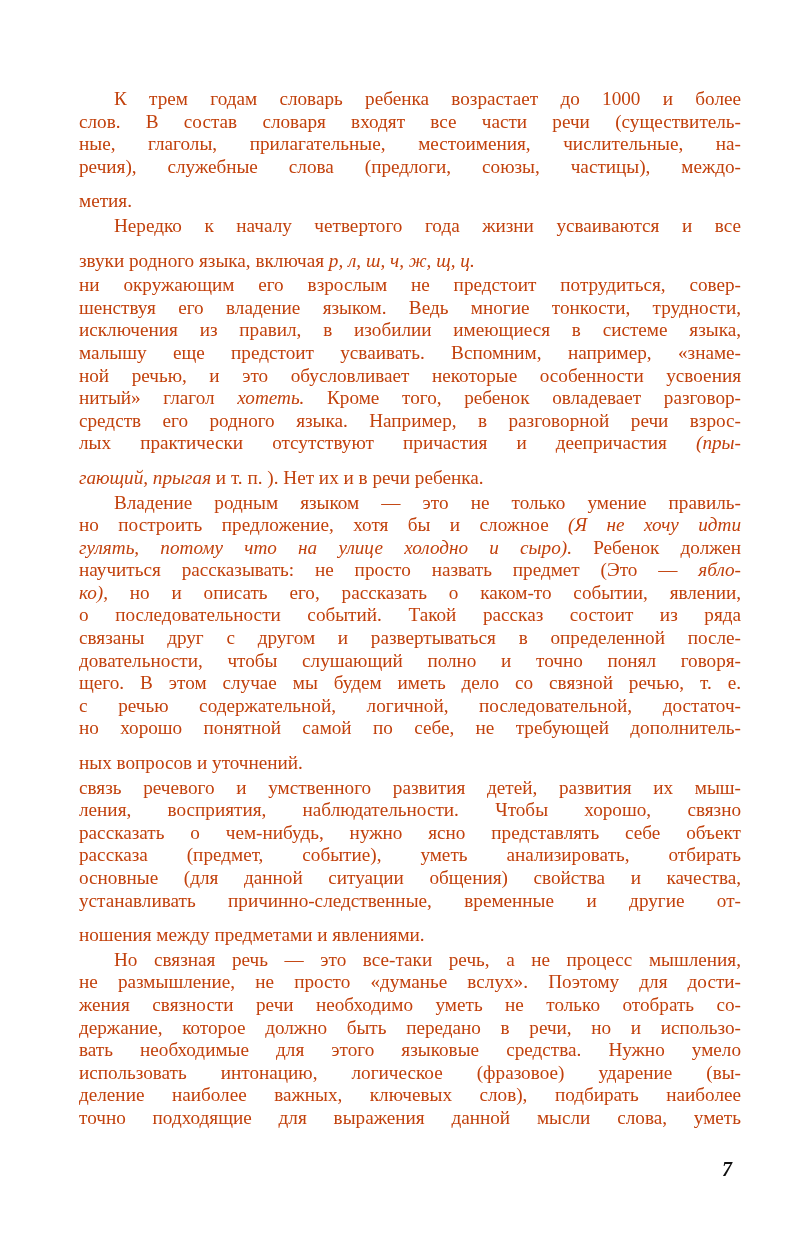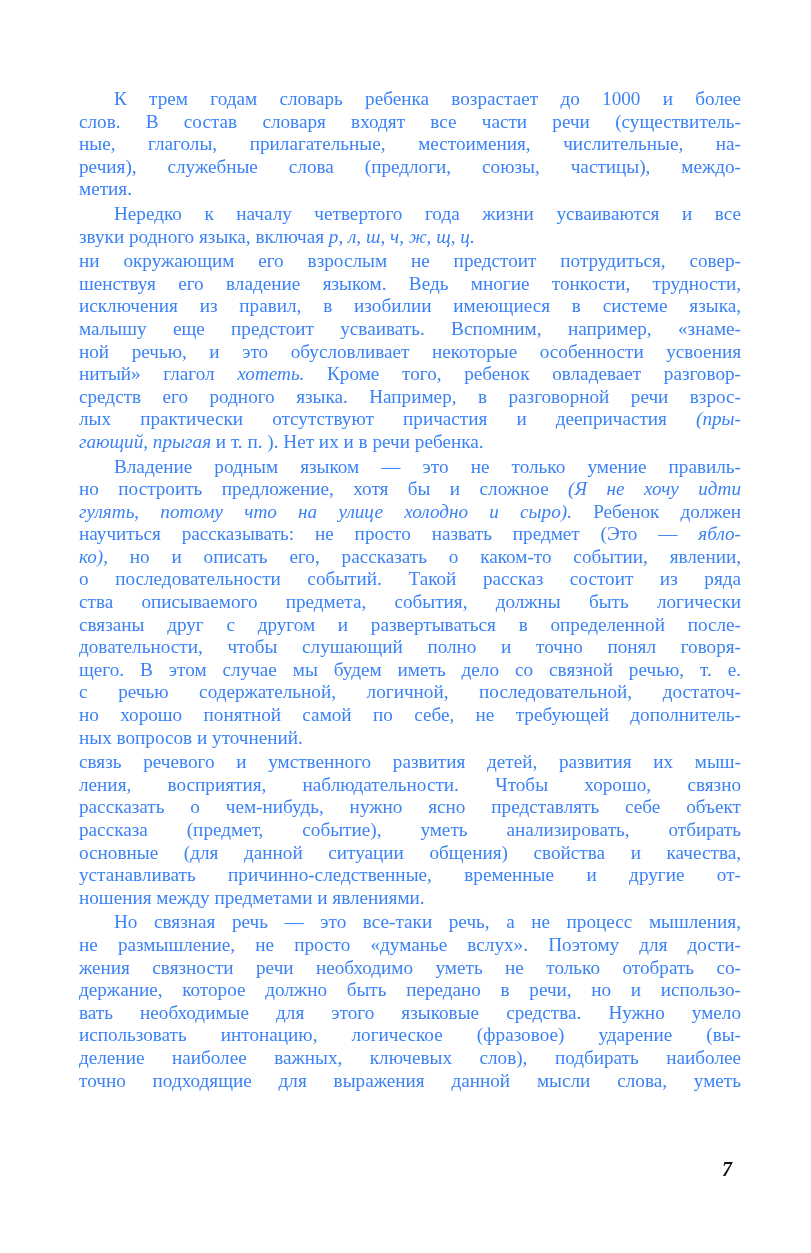--- a/index.html
+++ b/index.html
@@ -1,26 +1,26 @@
 <!DOCTYPE html>
 <html><head>
   <meta charset="utf-8">
   <style>
     html, body { margin: 0; padding: 0; background: #ffffff; }
     body { width: 811px; height: 1253px; position: relative; overflow: hidden; }
     .page {
       position: absolute; left: 79px; top: 88px; width: 662px;
       font-family: "Liberation Serif", "DejaVu Serif", serif;
-      font-size: 19.2px; line-height: 22.6px; color: #3b82f6;
+      font-size: 19.2px; line-height: 22.6px; color: #c2410c;
     }
     .line {
       display: block; white-space: nowrap; text-align: justify;
       text-align-last: justify; height: 22.6px; overflow: visible;
     }
-    .line.last { text-align-last: left; }
+    .line.last { text-align-last: left; margin-top: 12px; }
     .line.indent { padding-left: 35px; }
     .para { margin: 0 0 2px 0; }
     em, .it { }
     .page-number {
       position: absolute; left: 722px; top: 1158px;
       font-family: "Liberation Serif", serif; font-weight: bold; font-style: italic;
       font-size: 20px; color: #111;
     }
   </style>
 </head>
@@ -53,21 +53,20 @@
     <span class="line last"><em>гающий, прыгая</em><span> и т. п. ). Нет их и в речи ребенка.</span></span>
   </div>
 
   <div class="para">
     <span class="line indent">Владение родным языком — это не только умение правиль-</span>
     <span class="line"><span>но построить предложение, хотя бы и сложное </span><em>(Я не хочу идти</em></span>
     <span class="line"><em>гулять, потому что на улице холодно и сыро).</em><span> Ребенок должен</span></span>
     <span class="line"><span>научиться рассказывать: не просто назвать предмет (Это — </span><em>ябло-</em></span>
     <span class="line"><em>ко),</em><span> но и описать его, рассказать о каком-то событии, явлении,</span></span>
     <span class="line">о последовательности событий. Такой рассказ состоит из ряда</span>
-    <span class="line">ства описываемого предмета, события, должны быть логически</span>
     <span class="line">связаны друг с другом и развертываться в определенной после-</span>
     <span class="line">довательности, чтобы слушающий полно и точно понял говоря-</span>
     <span class="line">щего. В этом случае мы будем иметь дело со связной речью, т. е.</span>
     <span class="line">с речью содержательной, логичной, последовательной, достаточ-</span>
     <span class="line">но хорошо понятной самой по себе, не требующей дополнитель-</span>
     <span class="line last">ных вопросов и уточнений.</span>
   </div>
 
   <div class="para">
     <span class="line">связь речевого и умственного развития детей, развития их мыш-</span>

